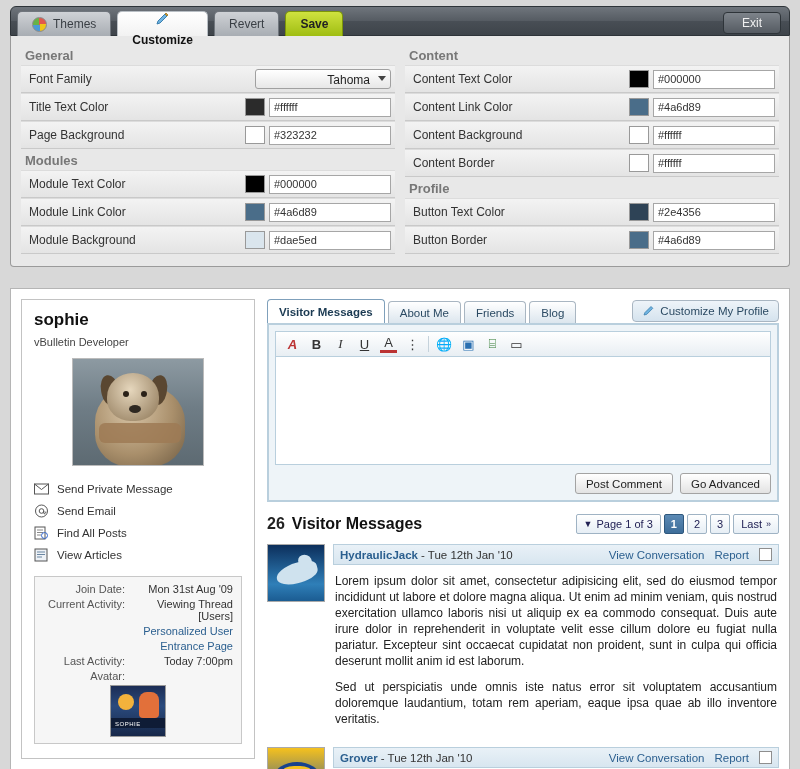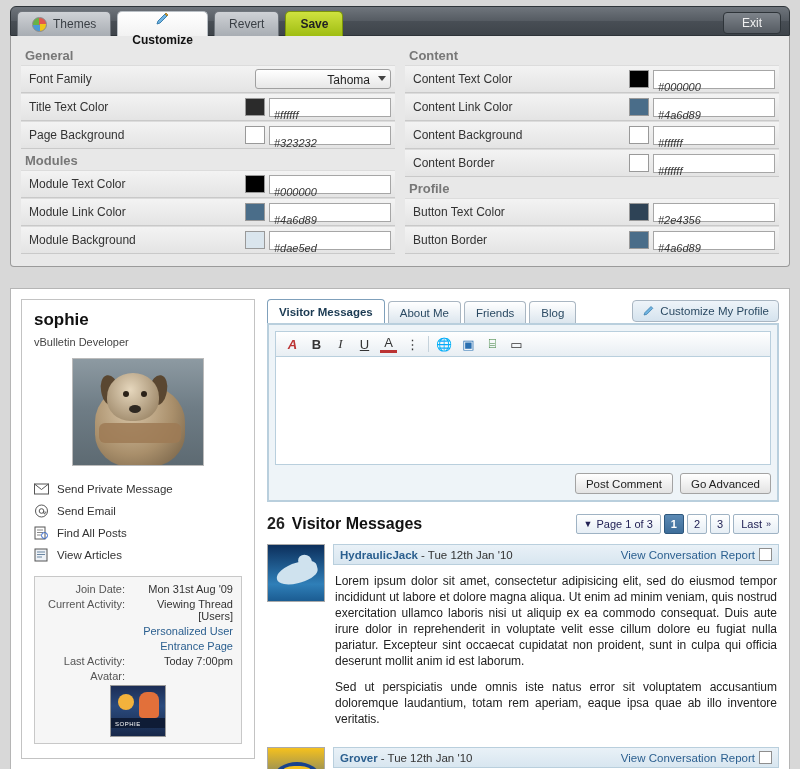--- a/index.html
+++ b/index.html
@@ -119,24 +119,23 @@
     border: 1px solid #999;
     margin-right: 4px;
     flex: 0 0 auto;
   }
   .hexfield {
     width: 122px; height: 19px;
     background: #fff;
     border: 1px solid #a6a6a6;
     font-size: 11px;
     color: #333;
-    padding: 8px 4px;
+    padding: 0 4px;
     line-height: 17px;
     font-family: "Liberation Sans", sans-serif;
-    font-style: italic;
   }
   .selectbox {
     position: relative;
     width: 136px; height: 20px;
     background: linear-gradient(to bottom, #ffffff, #e7e7e7);
     border: 1px solid #a0a0a0;
     border-radius: 3px;
     font-size: 12px;
     color: #222;
     padding: 2px 20px 0 8px;
@@ -324,21 +323,21 @@
   .msg-head {
     display: flex; align-items: center;
     background: linear-gradient(to bottom, #e9f1f7, #d8e6f0);
     border: 1px solid #b9cfdd;
     height: 21px;
     padding: 0 6px;
     font-size: 11.5px;
   }
   .msg-author { color: #2b5f8f; font-weight: bold; }
   .msg-date { color: #333; margin-left: 3px; }
-  .msg-actions { margin-left: auto; display: flex; align-items: center; gap: 4px; }
+  .msg-actions { margin-left: auto; display: flex; align-items: center; gap: 10px; }
   .msg-actions a { color: #2b5f8f; text-decoration: none; font-size: 11.5px; }
   .cbx { width: 13px; height: 13px; border: 1px solid #8e8e8e; background: #fff; }
   .msg-text { font-size: 12px; color: #222; line-height: 16px; padding: 8px 2px 0 2px; }
   .msg-text p { margin: 0 0 10px 0; text-align: justify; }
 </style>
 </head>
 <body>
 
 <div id="app">
 

